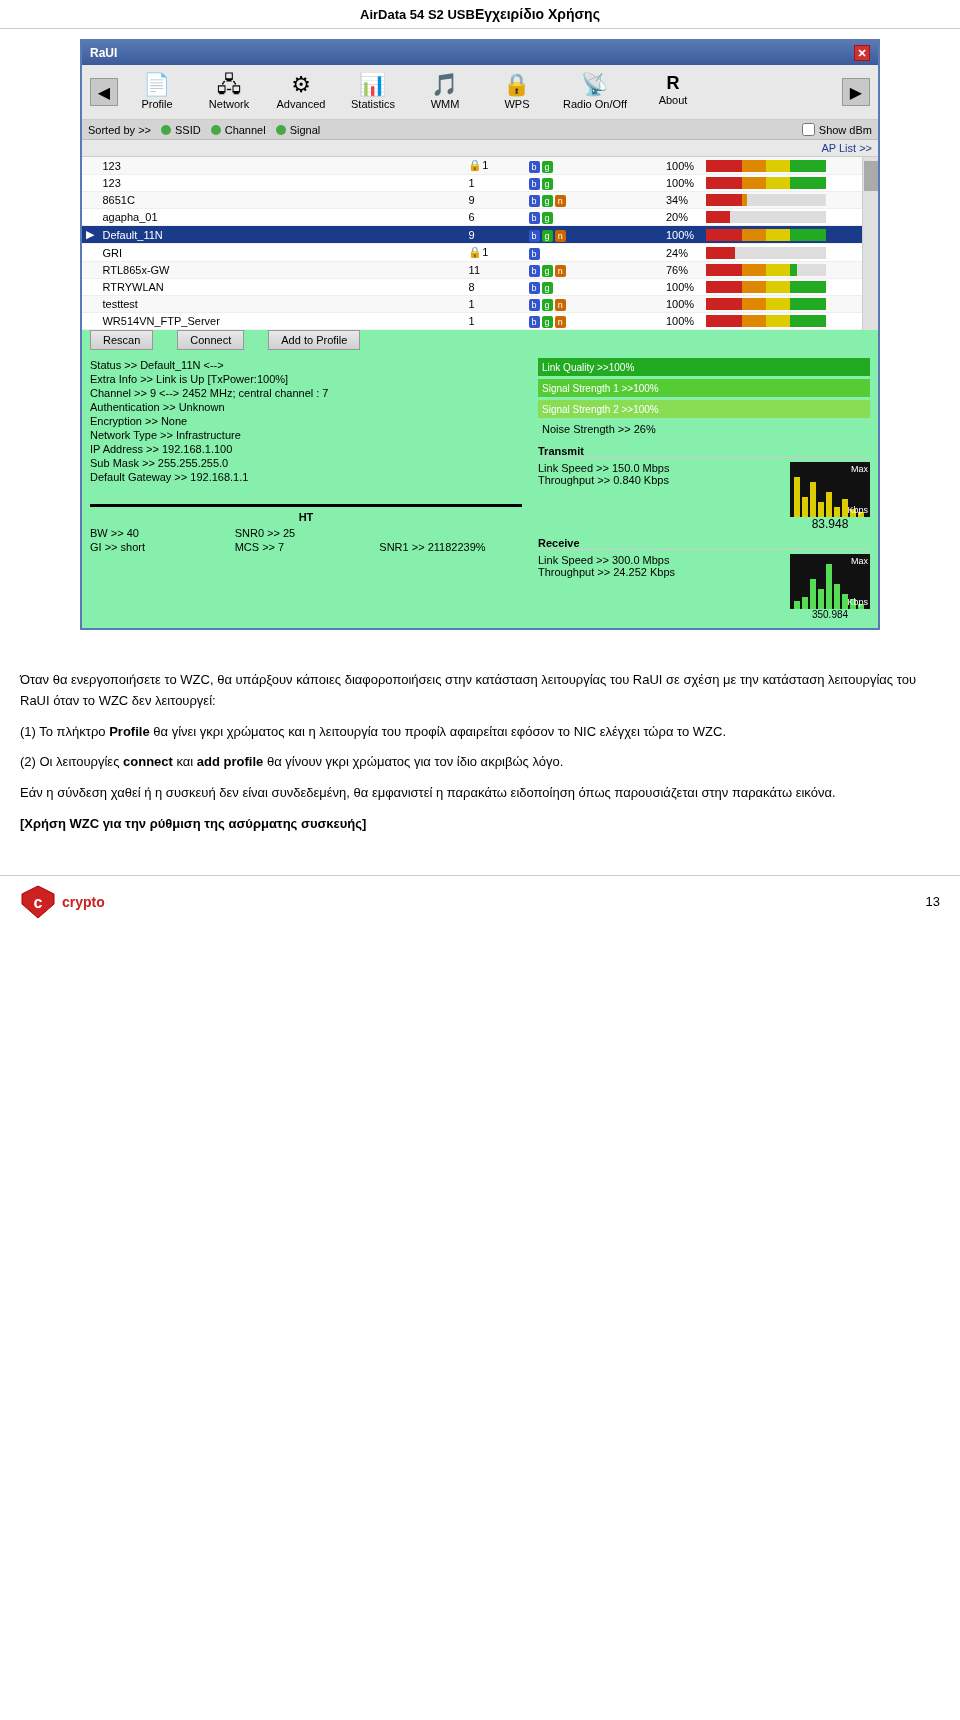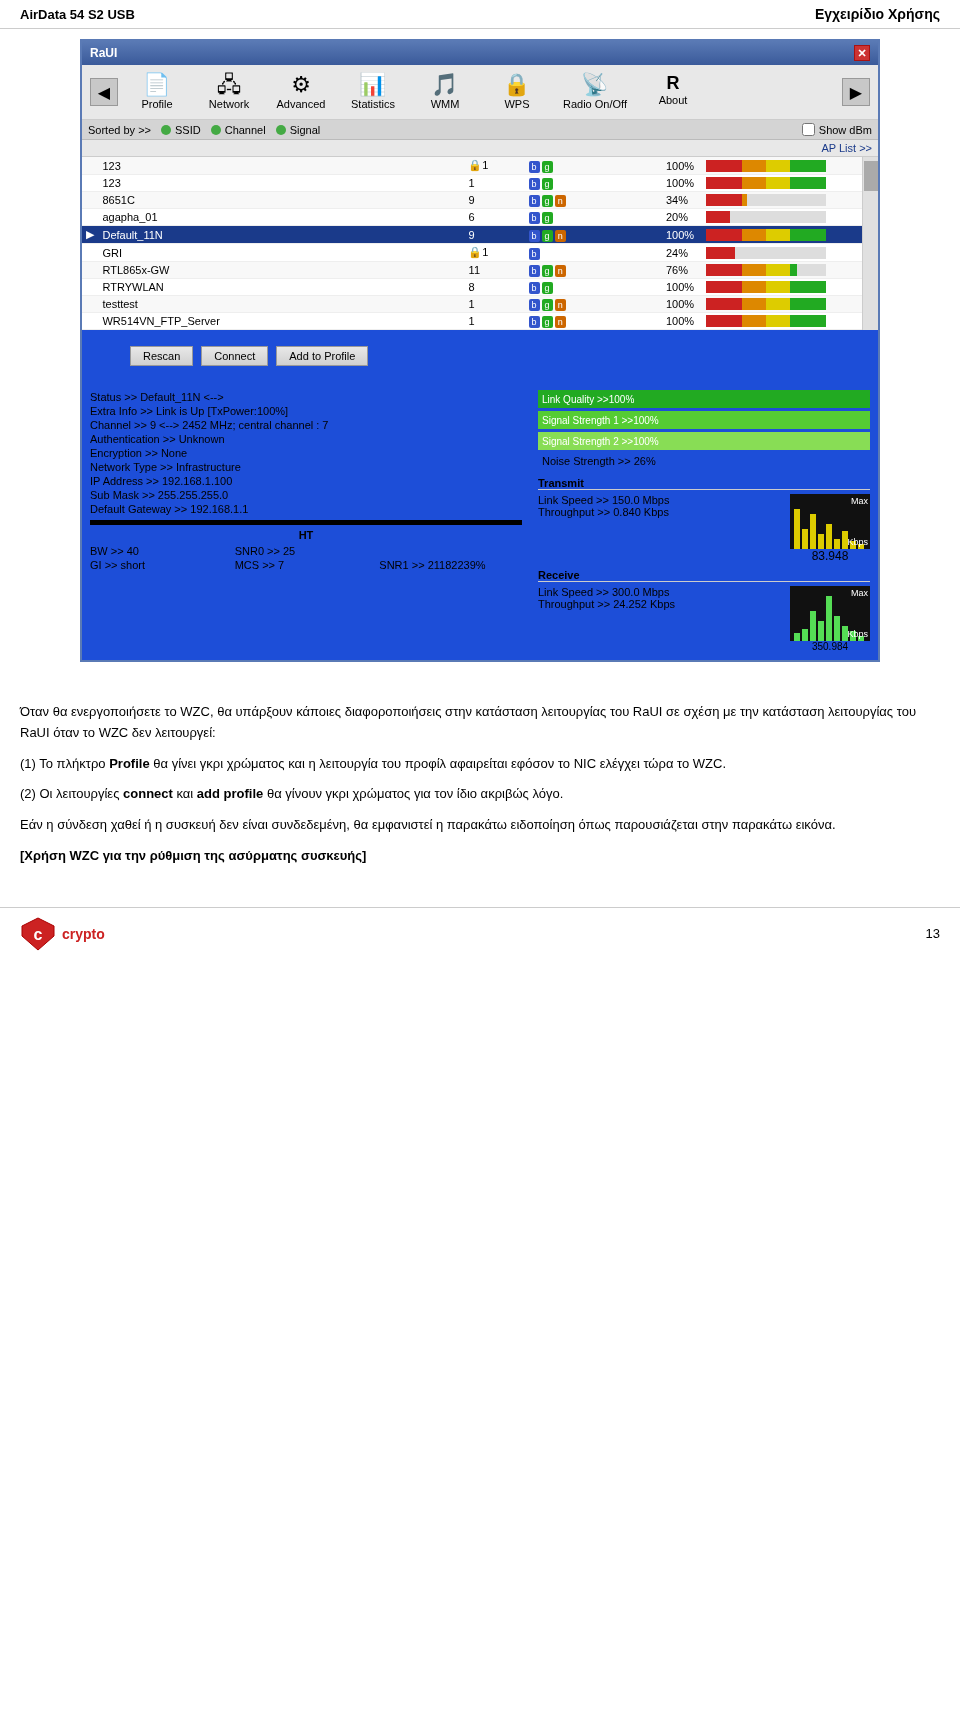--- a/index.html
+++ b/index.html
@@ -8,21 +8,21 @@
       min-height: 1720px;
       background: #fff;
       font-family: Arial, sans-serif;
       font-size: 13px;
       color: #000;
     }
 
     
     .page-header {
       display: flex;
-      justify-content: space-between;
+      justify-content: center;
       align-items: center;
       padding: 6px 20px;
       border-bottom: 1px solid #ccc;
     }
     .page-header .title-left {
       font-size: 13px;
       font-weight: bold;
       color: #000;
     }
     .page-header .title-right {
@@ -32,21 +32,21 @@
     }
 
     
     .main-content {
       padding: 10px 20px;
     }
 
     
     .raui-window {
       border: 2px solid #5a7ab5;
-      background: #1d4ed8;
+      background: #86efac;
       width: 800px;
       margin: 0 auto 20px auto;
     }
     .raui-titlebar {
       background: linear-gradient(to bottom, #5a7ab5, #3a5a9a);
       color: white;
       padding: 4px 8px;
       display: flex;
       justify-content: space-between;
       align-items: center;
@@ -190,24 +190,23 @@
     }
     .ap-scrollbar .scroll-thumb {
       width: 14px;
       height: 30px;
       background: #aaa;
       margin-top: 4px;
     }
 
     
     .action-buttons {
-      padding: 16px 8px;
-      display: flex;
-      gap: 8px;
-      margin-left: 40px;
+      padding: 0 8px;
+      display: flex;
+      gap: 24px;
     }
     .action-btn {
       padding: 3px 12px;
       background: linear-gradient(to bottom, #e8e8e8, #d0d0d0);
       border: 1px solid #999;
       font-size: 11px;
       cursor: pointer;
     }
 
     
@@ -218,22 +217,22 @@
     }
     .status-left {
       flex: 1;
       font-size: 11px;
       padding: 4px;
     }
     .status-left .status-line {
       padding: 1px 0;
     }
     .ht-section {
-      border-top: 5px solid #000000;
-      margin-top: 4px;
+      border-top: 3px solid #000000;
+      margin-top: 20px;
       padding-top: 4px;
     }
     .ht-title {
       text-align: center;
       font-weight: bold;
       font-size: 11px;
       margin-bottom: 4px;
     }
     .ht-grid {
       display: grid;

